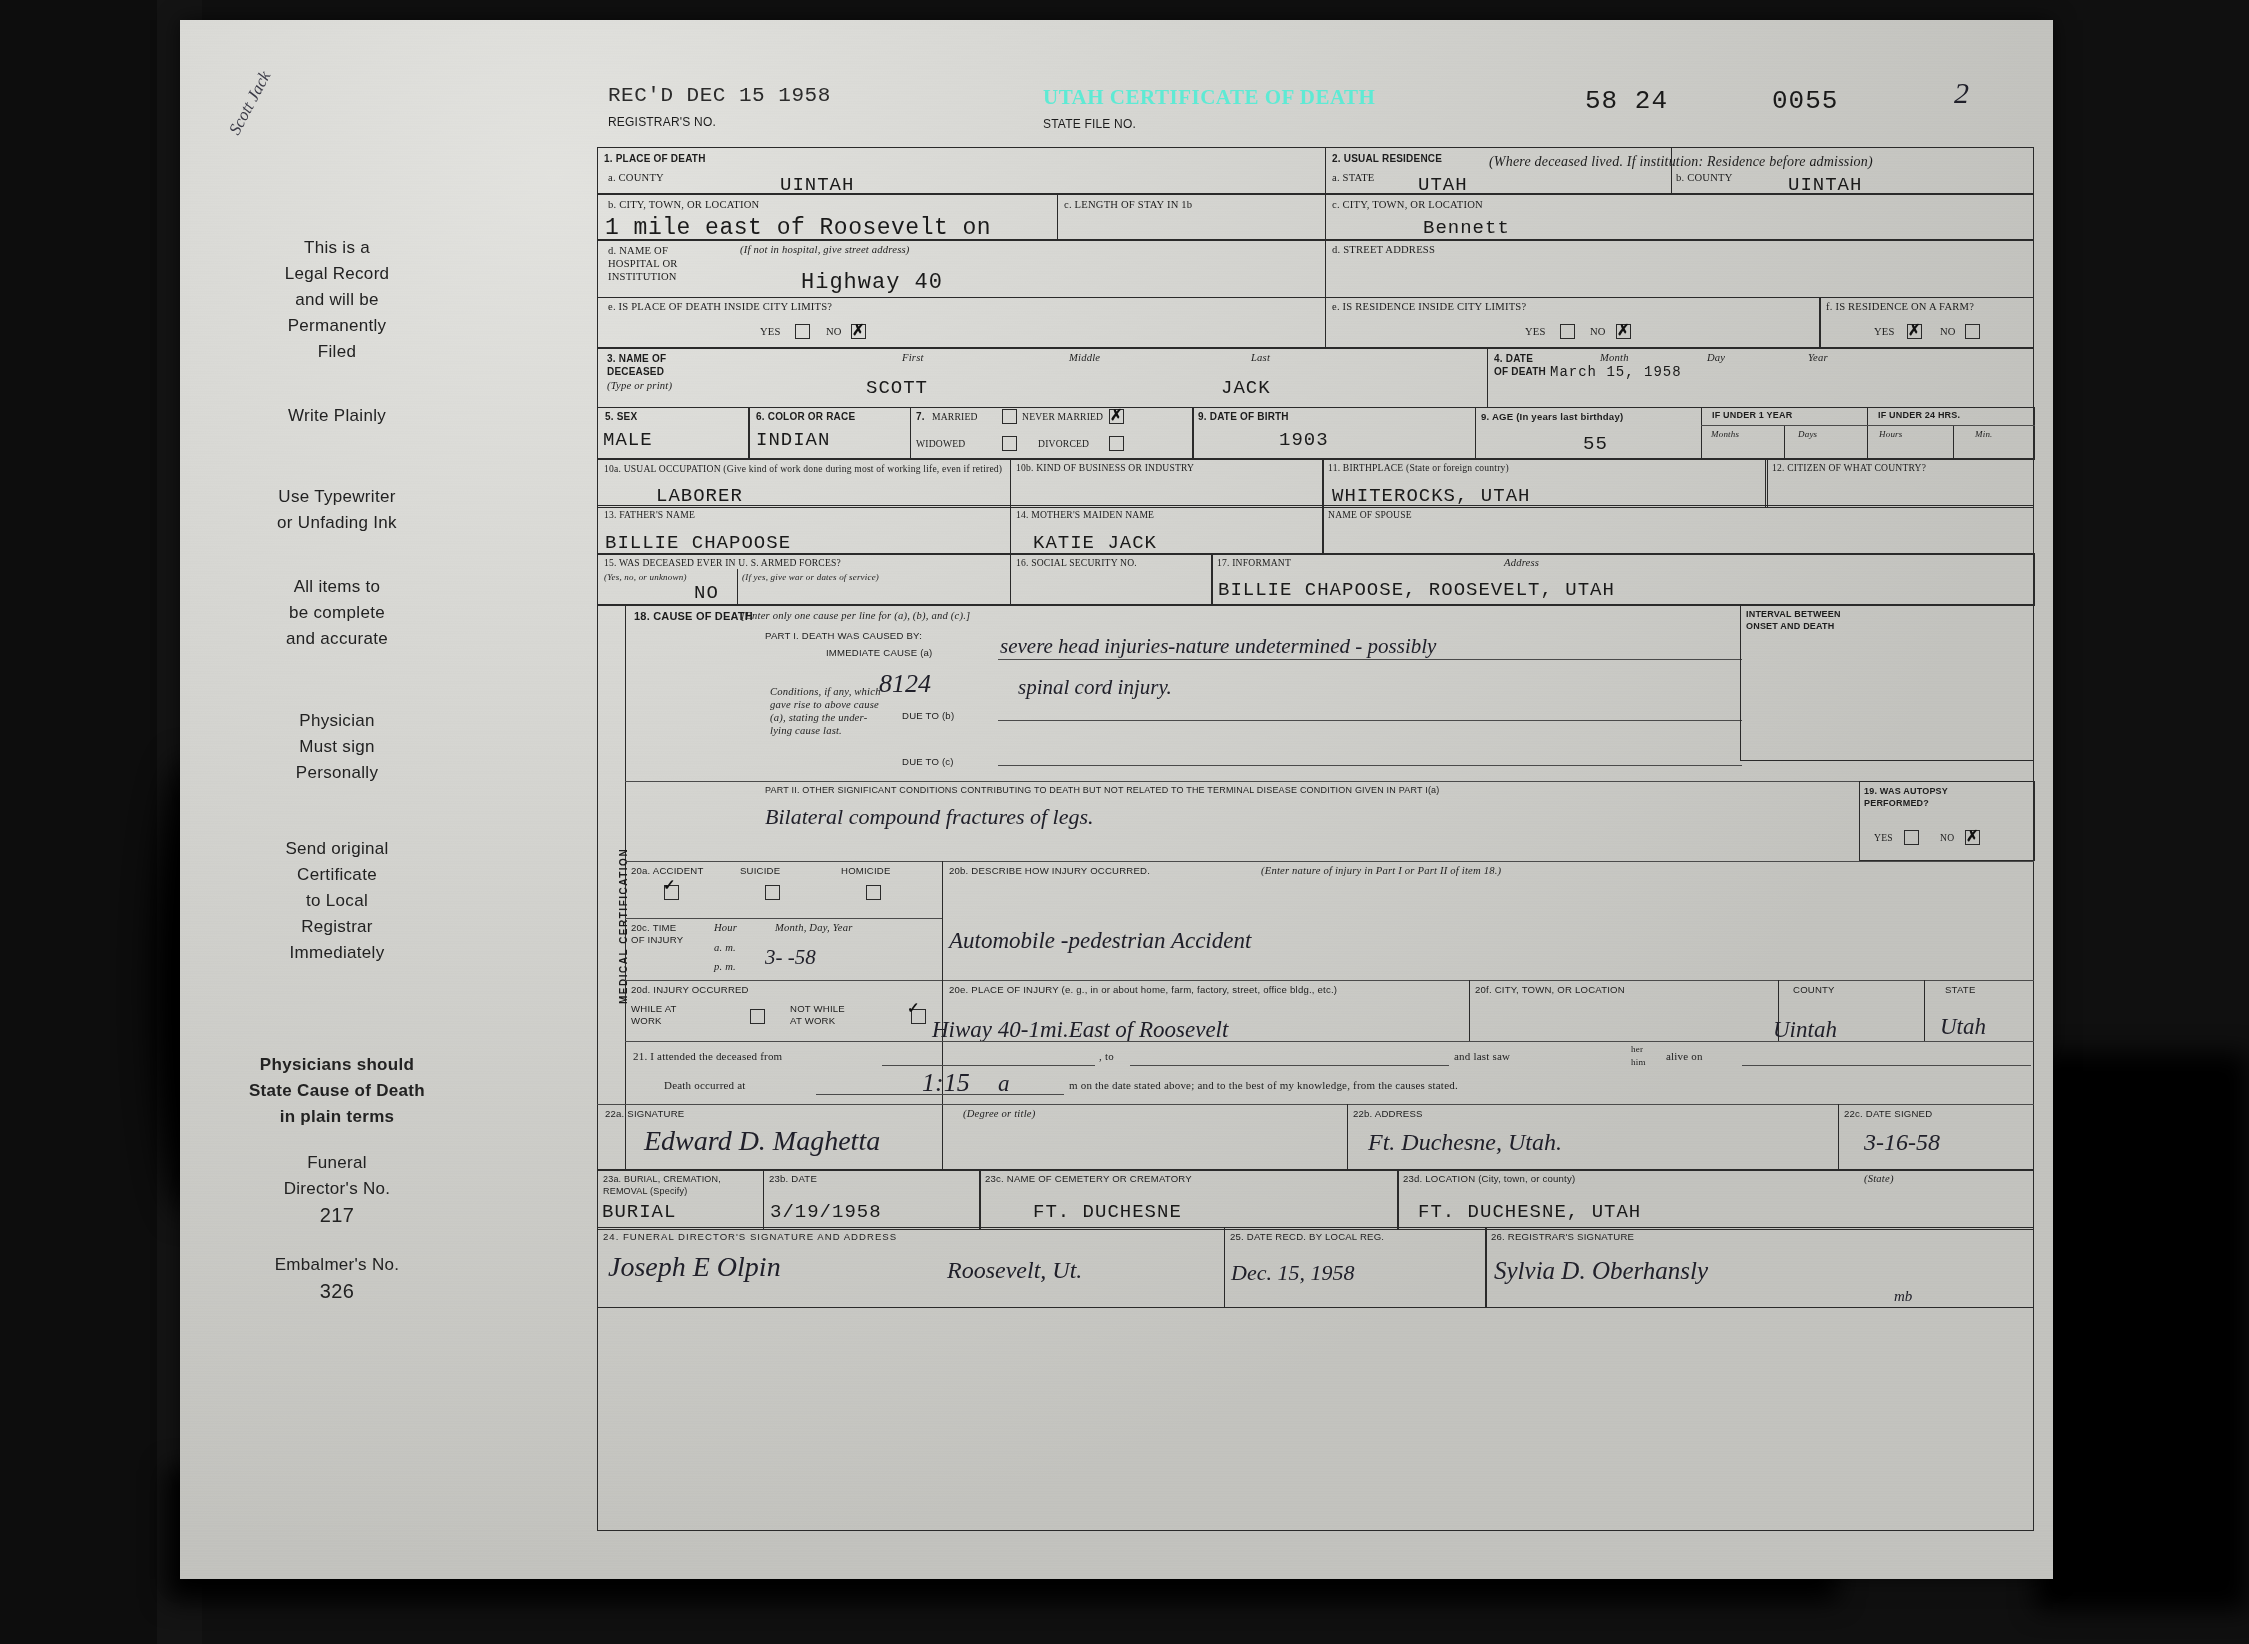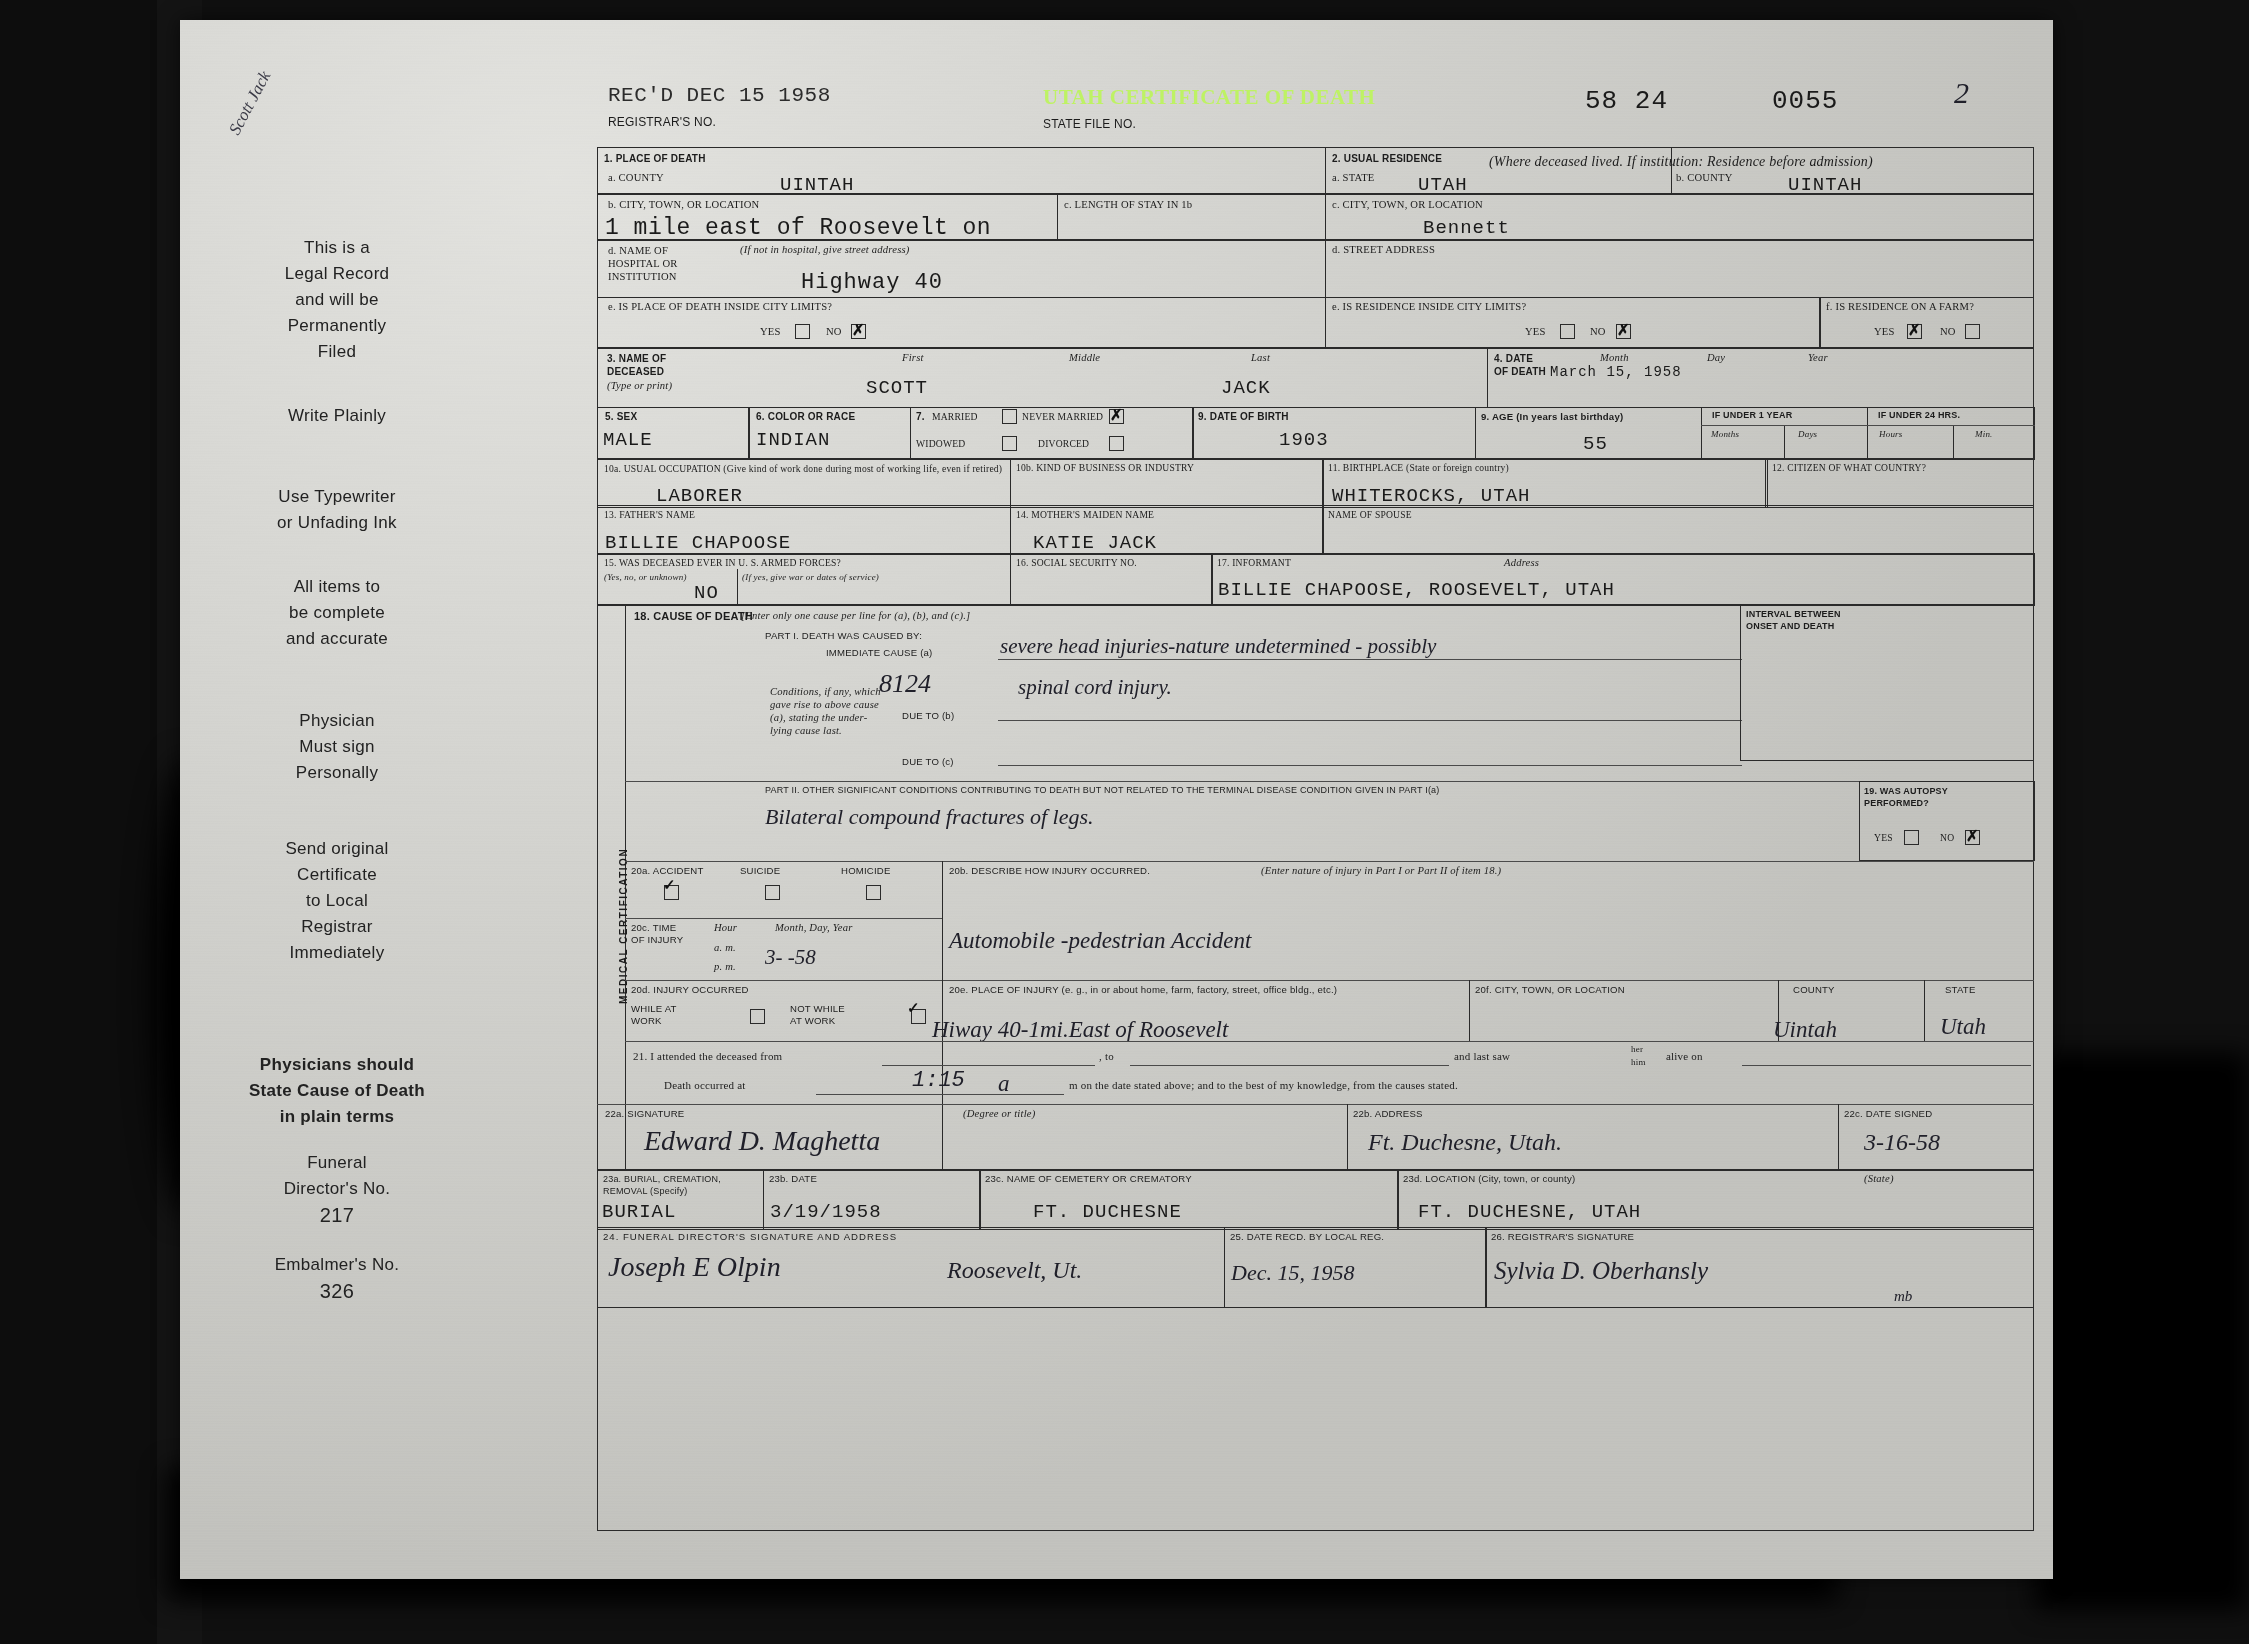--- a/index.html
+++ b/index.html
@@ -49,21 +49,21 @@
   <div class="blotch" style="left:2035px;top:1053px;width:213px;height:557px;filter:blur(12px);border-radius:4px;"></div>
 
   <div class="paper">
     <div class="sheetnoise"></div>
   </div>
 
   <div class="scratch" style="left:225px;top:129px;font-size:17px;transform:rotate(-62deg);transform-origin:left top;color:#3a3a46;">Scott Jack</div>
 
   <div class="stamp" style="left:608px;top:84px;font-size:21px;letter-spacing:0.5px;">REC'D DEC 15 1958</div>
   <div class="lbl" style="left:608px;top:115px;font-size:12px;font-family:'Liberation Sans',sans-serif;">REGISTRAR'S NO.</div>
-  <div class="title" style="left:1043px;top:85px;font-size:21px;font-weight:bold;letter-spacing:0.5px;color:#bef264;">UTAH CERTIFICATE OF DEATH</div>
+  <div class="title" style="left:1043px;top:85px;font-size:21px;font-weight:bold;letter-spacing:0.5px;color:#5eead4;">UTAH CERTIFICATE OF DEATH</div>
   <div class="lbl" style="left:1043px;top:117px;font-size:12px;font-family:'Liberation Sans',sans-serif;">STATE FILE NO.</div>
   <div class="type" style="left:1585px;top:86px;font-size:26px;">58 24</div>
   <div class="type" style="left:1772px;top:86px;font-size:26px;">0055</div>
   <div class="hand lg" style="left:1954px;top:76px;font-size:30px;">2</div>
 
   <div class="leftcol">
     <div style="margin-top:43px;">This is a</div>
     <div>Legal Record</div>
     <div>and will be</div>
     <div>Permanently</div>
@@ -304,21 +304,21 @@
     <div class="rule" style="left:284px;top:917px;width:213px;"></div>
     <div class="lbl med" style="left:501px;top:902px;font-family:'Liberation Serif',serif;">, to</div>
     <div class="rule" style="left:532px;top:917px;width:319px;"></div>
     <div class="lbl med" style="left:856px;top:902px;font-family:'Liberation Serif',serif;">and last saw</div>
     <div class="lbl tiny" style="left:1033px;top:896px;font-family:'Liberation Serif',serif;">her</div>
     <div class="lbl tiny" style="left:1033px;top:909px;font-family:'Liberation Serif',serif;">him</div>
     <div class="lbl med" style="left:1068px;top:902px;font-family:'Liberation Serif',serif;">alive on</div>
     <div class="rule" style="left:1144px;top:917px;width:289px;"></div>
     <div class="lbl med" style="left:66px;top:931px;font-family:'Liberation Serif',serif;">Death occurred at</div>
     <div class="rule" style="left:218px;top:946px;width:248px;"></div>
-    <div class="hand" style="left:314px;top:920px;font-size:22px;font-family:Liberation Mono, monospace;">1:15</div>
+    <div class="hand" style="left:324px;top:920px;font-size:26px;">1:15</div>
     <div class="hand" style="left:400px;top:923px;font-size:23px;">a</div>
     <div class="lbl med" style="left:471px;top:931px;font-family:'Liberation Serif',serif;">m on the date stated above; and to the best of my knowledge, from the causes stated.</div>
 
     <div class="rule" style="left:-1px;top:956px;width:1437px;"></div>
     <div class="rule" style="left:749px;top:956px;border-left:1px solid #2a2a2a;border-bottom:0;width:0;height:67px;"></div>
     <div class="rule" style="left:1240px;top:956px;border-left:1px solid #2a2a2a;border-bottom:0;width:0;height:67px;"></div>
     <div class="lbl sm" style="left:7px;top:960px;font-family:'Liberation Sans',sans-serif;">22a. SIGNATURE</div>
     <div class="lbl ital" style="left:365px;top:960px;">(Degree or title)</div>
     <div class="lbl sm" style="left:755px;top:960px;font-family:'Liberation Sans',sans-serif;">22b. ADDRESS</div>
     <div class="lbl sm" style="left:1246px;top:960px;font-family:'Liberation Sans',sans-serif;">22c. DATE SIGNED</div>

